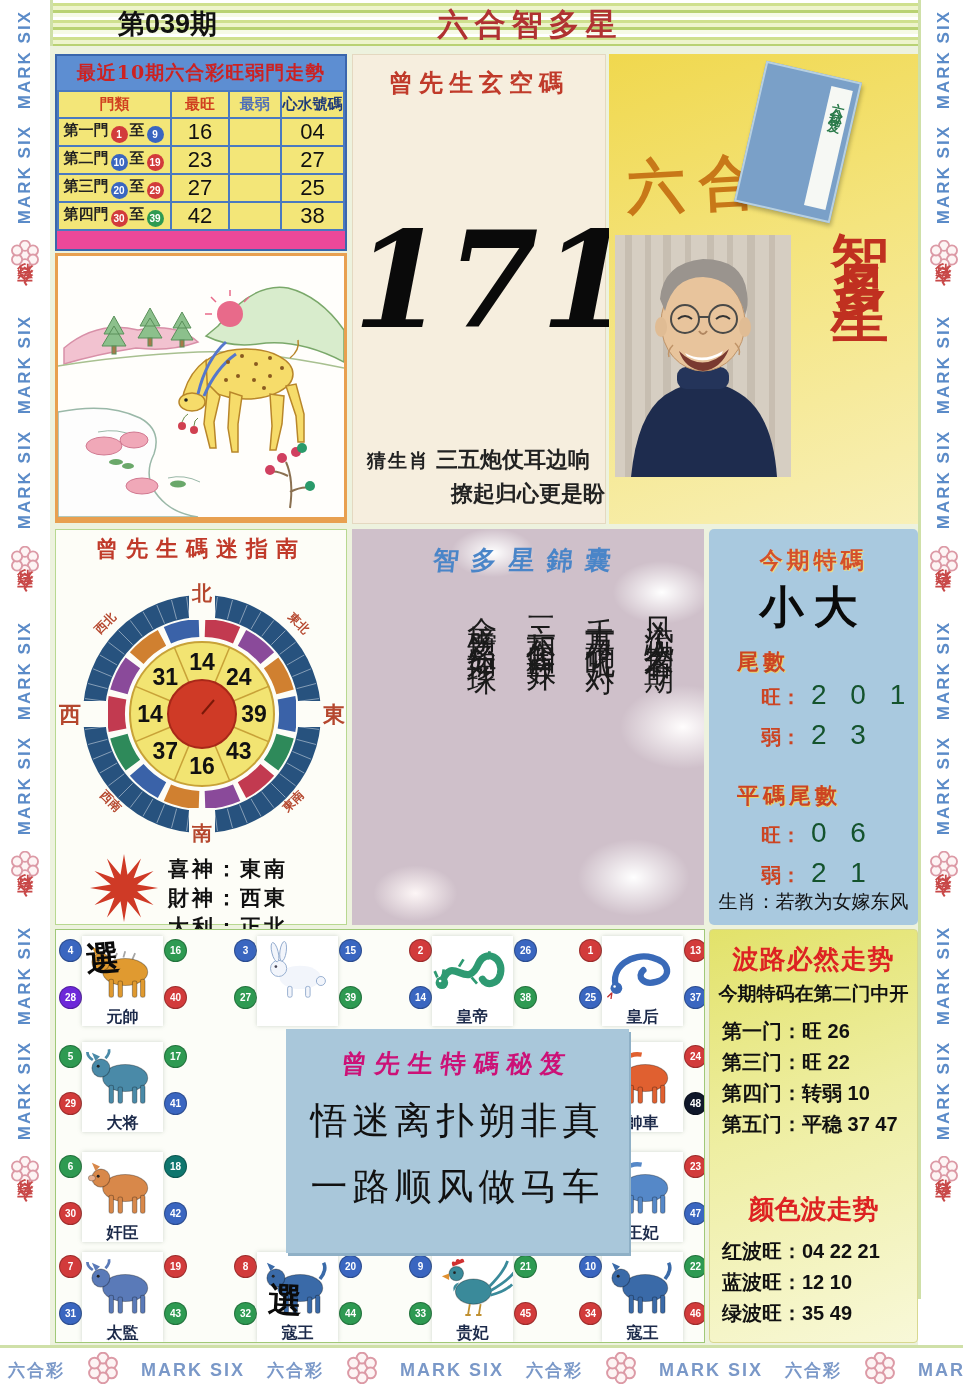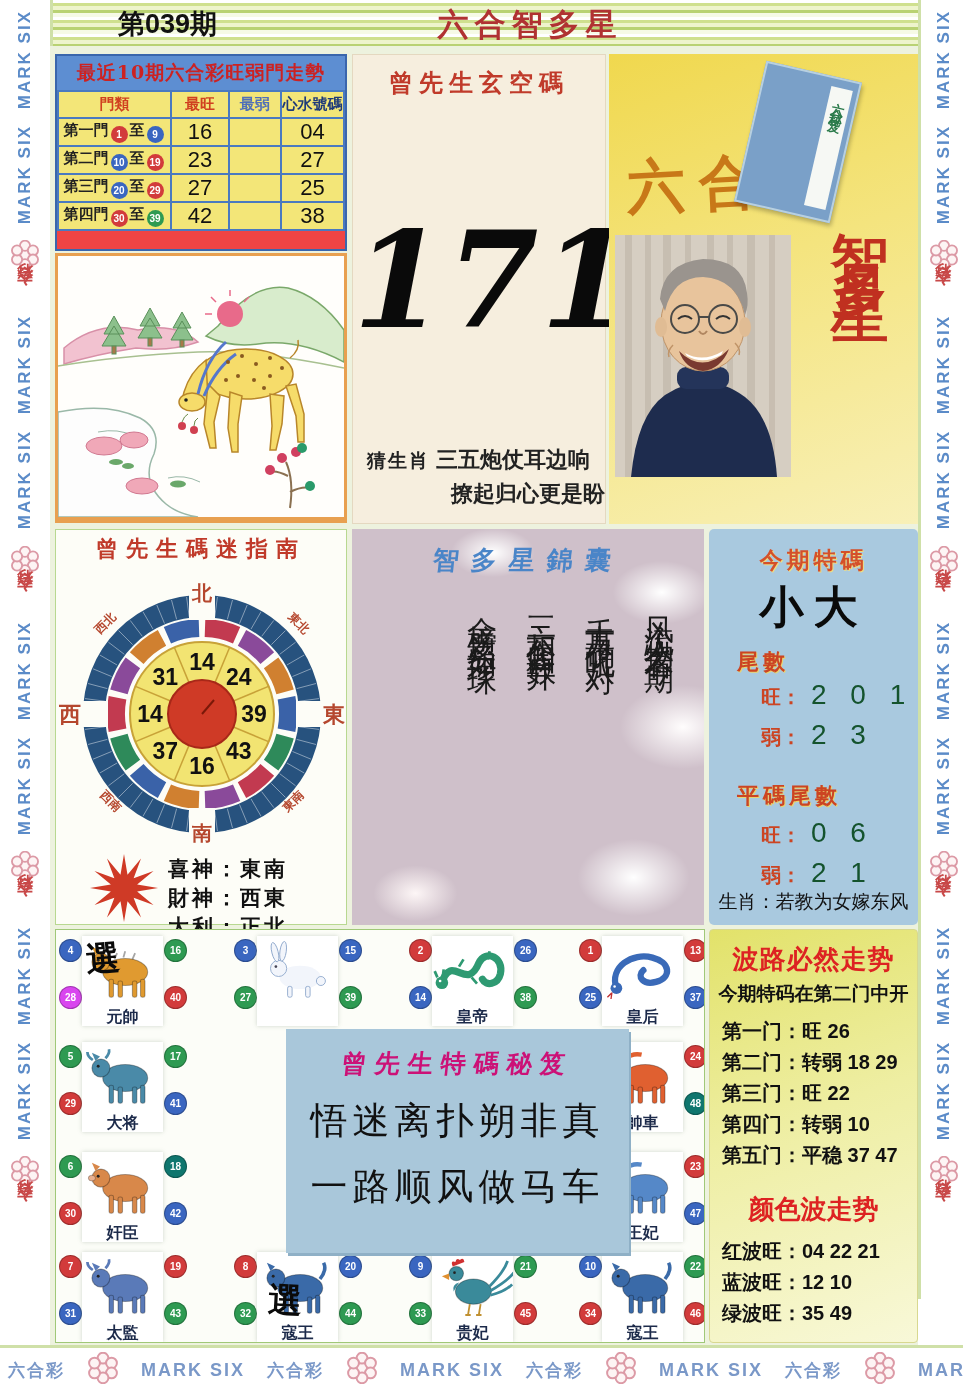--- a/index.html
+++ b/index.html
@@ -19,21 +19,21 @@
   .vcol{display:flex;flex-direction:column;align-items:center;gap:16px;padding-top:10px;width:100%;}
   .vtext{writing-mode:vertical-rl;transform:rotate(180deg);white-space:nowrap;}
   .bms{color:#5b8bc8;font-weight:bold;font-size:17px;letter-spacing:2px;}
   .blhc{color:#c84848;font-weight:bold;font-size:16px;letter-spacing:3px;font-family:"DejaVu Serif",serif;}
   .bms-h{color:#7a98c8;font-weight:bold;font-size:18px;letter-spacing:2px;white-space:nowrap;}
   .blhc-h{color:#7a98c8;font-weight:bold;font-size:17px;letter-spacing:2px;white-space:nowrap;}
   
   .main{position:absolute;left:50px;top:46px;width:868px;height:1299px;background:#edf2de;}
   .panel{position:absolute;box-sizing:border-box;}
   
-  .p-table{left:55px;top:54px;width:292px;height:197px;border:2px solid #3a66ac;background:#ef4444;}
+  .p-table{left:55px;top:54px;width:292px;height:197px;border:2px solid #3a66ac;background:#ec4899;}
   .tbl-title{height:34px;background:#5d8ed2;color:#cc2222;font-family:"DejaVu Serif",serif;font-weight:bold;font-size:19px;display:flex;align-items:center;justify-content:center;letter-spacing:1px;}
   .p-table table{width:100%;border-collapse:collapse;table-layout:fixed;}
   .p-table th,.p-table td{border:2px solid #4a7ac0;height:25px;text-align:center;padding:0;background:#f3e678;}
   .p-table th{font-size:15px;font-weight:bold;}
   .th-0,.th-1{color:#d04020;}.th-2{color:#5070b8;}.th-3{color:#1e3a7a;}
   .door-cell{font-family:"DejaVu Serif",serif;font-weight:bold;font-size:15px;color:#222;white-space:nowrap;}
   .circ{display:inline-flex;width:17px;height:17px;border-radius:50%;color:#fff;font:bold 10px "Liberation Sans",sans-serif;align-items:center;justify-content:center;margin:0 2px;vertical-align:-3px;}
   .numcell{font-size:22px;color:#111;}
   
   .p-deer{left:55px;top:253px;width:292px;height:270px;background:#fff;border:3px solid #e8a050;border-bottom-width:6px;}
@@ -577,39 +577,38 @@
         </div>
       </div>
     <div class="tema-zodiac">生肖：若教为女嫁东风</div>
   </div>
 
   <div class="panel p-bolu">
     <div class="bolu-title">波路必然走势</div>
     <div class="bolu-sub">今期特码在第二门中开</div>
     <div class="bolu-doors" id="boluDoors">
         <div class="bolu-line">第一门：旺 26</div>
-        <div class="bolu-line">第二门：转弱 18 29</div>
         <div class="bolu-line">第三门：旺 22</div>
         <div class="bolu-line">第四门：转弱 10</div>
         <div class="bolu-line">第五门：平稳 37 47</div>
       </div>
     <div class="bolu-color-title">颜色波走势</div>
     <div class="bolu-colors" id="boluColors">
         <div class="bolu-cline">红波旺：04 22 21</div>
         <div class="bolu-cline">蓝波旺：12 10</div>
         <div class="bolu-cline">绿波旺：35 49</div>
       </div>
   </div>
 
   <div class="panel p-big">
     <div id="cardsLayer">
         <div class="zcard" style="left: 3px; top: 6px;">
           <div class="bcol l">
             <div class="zball zb-t" style="background: rgb(58, 102, 192);">4</div>
-            <div class="zball zb-b" style="background: #d946ef;">28</div>
+            <div class="zball zb-b" style="background: #6d28d9;">28</div>
           </div>
           <div class="cimg"><svg width="81" height="72" viewBox="0 0 90 76">
               <ellipse cx="48" cy="38" rx="25" ry="15" fill="#e09a30" stroke="rgba(0,0,0,.3)" stroke-width="1.2"></ellipse>
               <rect x="30" y="46" width="5" height="20" rx="2" fill="#e09a30" stroke="rgba(0,0,0,.3)" stroke-width="1.2"></rect>
               <rect x="40" y="48" width="5" height="18" rx="2" fill="#e09a30" stroke="rgba(0,0,0,.3)" stroke-width="1.2"></rect>
               <rect x="56" y="48" width="5" height="18" rx="2" fill="#e09a30" stroke="rgba(0,0,0,.3)" stroke-width="1.2"></rect>
               <rect x="65" y="46" width="5" height="20" rx="2" fill="#e09a30" stroke="rgba(0,0,0,.3)" stroke-width="1.2"></rect>
               <circle cx="21" cy="27" r="10" fill="#e09a30" stroke="rgba(0,0,0,.3)" stroke-width="1.2"></circle>
               <path d="M15,19 l-4,-9 l9,4 z" fill="#e09a30"></path>
               <circle cx="18" cy="25" r="1.6" fill="#222"></circle>
@@ -708,21 +707,21 @@
               <rect x="40" y="48" width="5" height="18" rx="2" fill="#e06030" stroke="rgba(0,0,0,.3)" stroke-width="1.2"></rect>
               <rect x="56" y="48" width="5" height="18" rx="2" fill="#e06030" stroke="rgba(0,0,0,.3)" stroke-width="1.2"></rect>
               <rect x="65" y="46" width="5" height="20" rx="2" fill="#e06030" stroke="rgba(0,0,0,.3)" stroke-width="1.2"></rect>
               <circle cx="21" cy="27" r="10" fill="#e06030" stroke="rgba(0,0,0,.3)" stroke-width="1.2"></circle>
               <path d="M15,19 l-4,-9 l9,4 z" fill="#e06030"></path>
               <circle cx="18" cy="25" r="1.6" fill="#222"></circle>
               <path d="M26,16 q8,-6 18,-4" stroke="#e06030" stroke-width="5" fill="none"></path>
             </svg></div>
           <div class="bcol r">
             <div class="zball zb-t" style="background: rgb(210, 59, 59);">24</div>
-            <div class="zball zb-b" style="background: #0f766e;">48</div>
+            <div class="zball zb-b" style="background: #0f172a;">48</div>
           </div>
           <div class="clabel">帥車</div>
         </div>
         <div class="zcard" style="left: 3px; top: 222px;">
           <div class="bcol l">
             <div class="zball zb-t" style="background: rgb(46, 154, 82);">6</div>
             <div class="zball zb-b" style="background: rgb(210, 59, 59);">30</div>
           </div>
           <div class="cimg"><svg width="81" height="72" viewBox="0 0 90 76">
               <ellipse cx="48" cy="38" rx="25" ry="15" fill="#d8884a" stroke="rgba(0,0,0,.3)" stroke-width="1.2"></ellipse>

